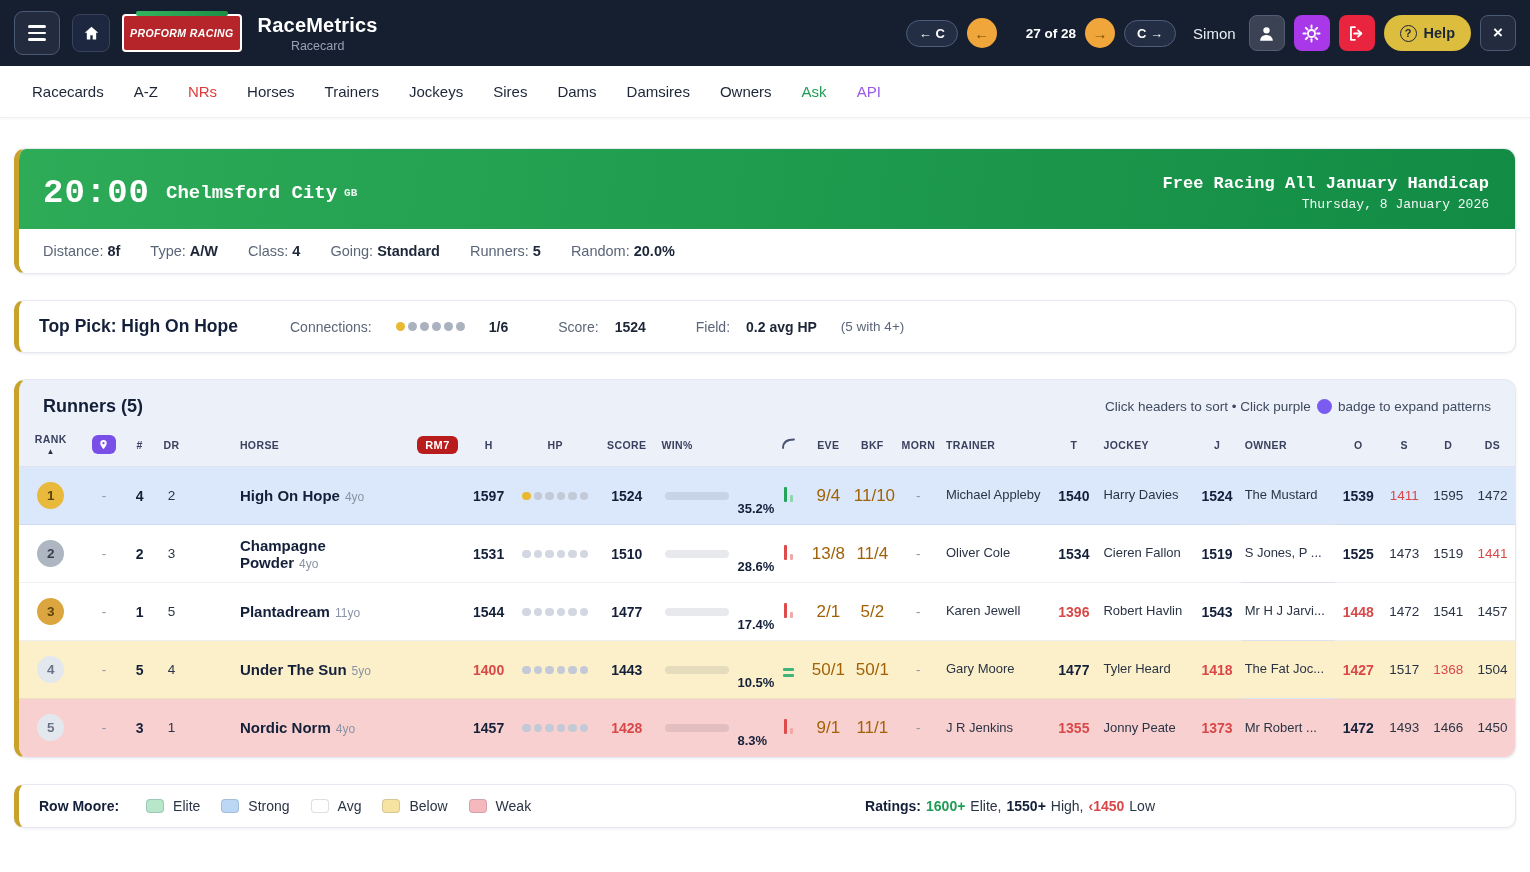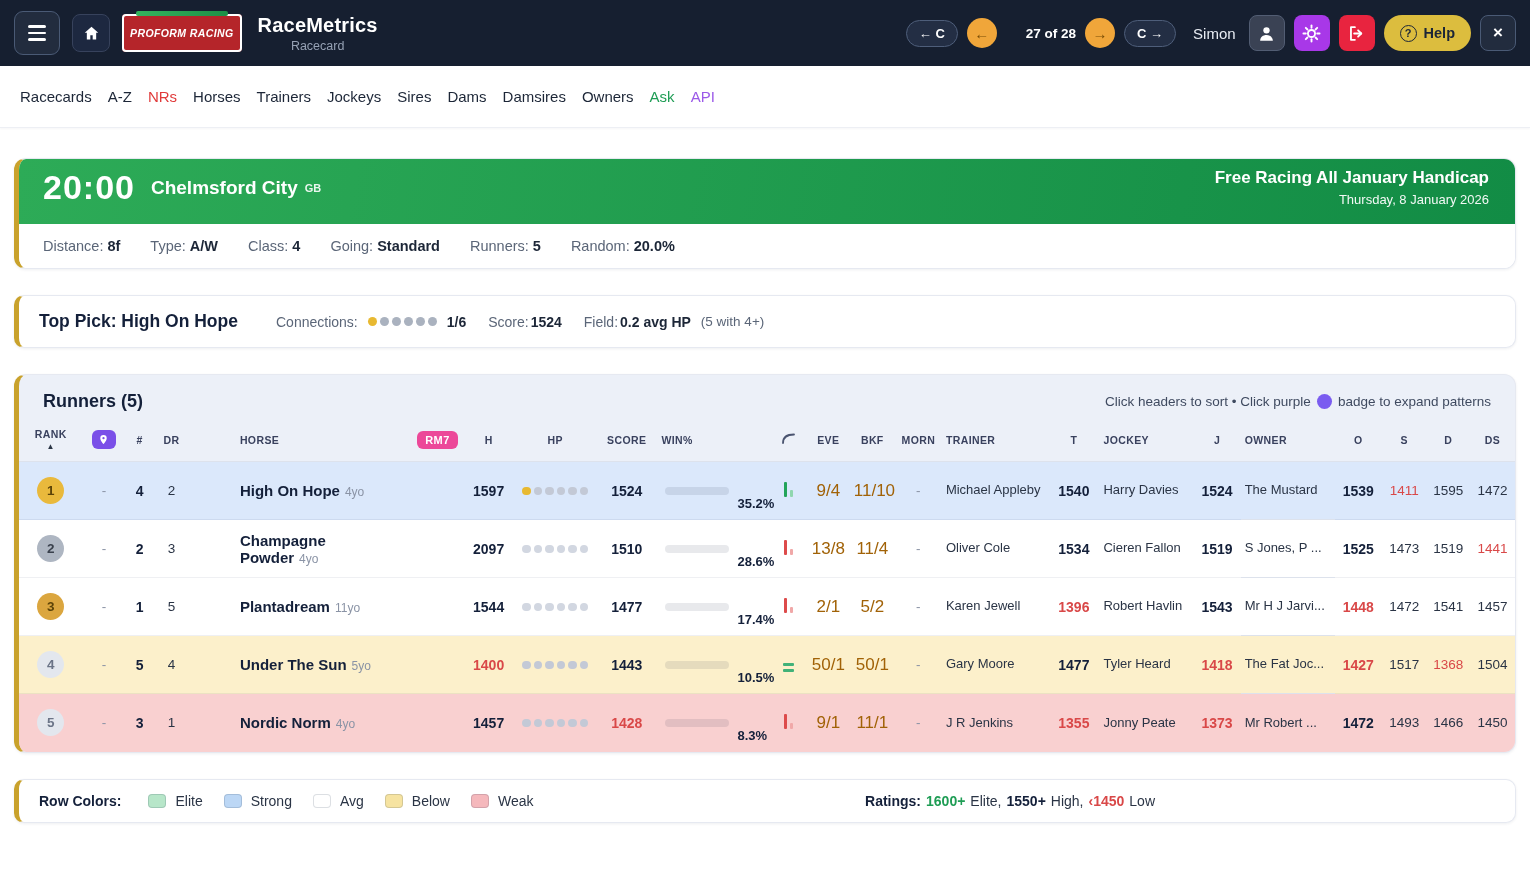--- a/index.html
+++ b/index.html
@@ -63,52 +63,52 @@
     background: #dcbd3e; border-radius: 18px; height: 36px; padding: 0 16px;
     display: flex; align-items: center; gap: 7px; color: #1c2637; font-size: 14.5px; font-weight: bold;
   }
   .help-q {
     width: 17px; height: 17px; border-radius: 50%; border: 1.6px solid #1c2637;
     display: flex; align-items: center; justify-content: center; font-size: 11px; font-weight: bold;
   }
 
   
   .tabs {
-    height: 62px; display: flex; align-items: center; gap: 16px; padding: 0 20px;
+    height: 52px; display: flex; align-items: center; gap: 30px; padding: 0 32px;
     background: #fff; border-bottom: 1px solid #edeff4; box-shadow: 0 1px 2px rgba(20,30,60,.04);
   }
   .tab { font-size: 15px; color: #1c2637; cursor: pointer; white-space: nowrap; }
   .tab-red { color: #e03a3a; }
   .tab-green { color: #1f9d55; }
   .tab-purple { color: #9b59e8; }
 
   
   .content { padding: 0 14px; }
   .card {
     border: 1px solid #e6e9f1; border-left: 5px solid #c9a22c; border-radius: 12px;
     box-shadow: 0 1px 3px rgba(20,30,60,.07); overflow: hidden; background: #fff;
   }
   .race-card { margin-top: 30px; }
   .race-head {
     background: linear-gradient(100deg, #2dab57, #128c45);
-    color: #fff; padding: 9px 26px 17px 24px; display: flex; justify-content: space-between; align-items: flex-start;
+    color: #fff; padding: 25px 26px 17px 24px; display: flex; justify-content: space-between; align-items: flex-start; font-family: Liberation Mono, monospace;
   }
   .race-time { font-size: 34px; font-weight: bold; letter-spacing: 1px; }
   .race-course { font-size: 19px; font-weight: bold; margin-left: 16px; }
   .race-country { font-size: 11px; font-weight: bold; margin-left: 7px; opacity: .9; }
   .race-head-left { display: flex; align-items: center; }
   .race-head-right { text-align: right; }
   .race-title { font-size: 17px; font-weight: bold; }
   .race-date { font-size: 13px; margin-top: 4px; opacity: .95; }
   .race-info { background: #fff; padding: 14px 24px; display: flex; gap: 30px; font-size: 14.5px; }
   .il { color: #5b6678; }
   .iv { font-weight: bold; color: #1c2637; margin-left: 4px; }
 
   
-  .toppick-card { margin-top: 26px; border-radius: 10px; padding: 15px 20px; display: flex; align-items: center; gap: 2px; }
+  .toppick-card { margin-top: 26px; border-radius: 10px; padding: 15px 20px; display: flex; align-items: center; gap: 16px; }
   .tp-title { font-size: 17.5px; font-weight: bold; color: #14203a; margin-right: 36px; }
   .tp-label { color: #5b6678; font-size: 14px; }
   .tp-strong { font-weight: bold; color: #1c2637; font-size: 14px; }
   .tp-note { color: #5b6678; font-size: 13.5px; margin-left: 8px; }
   .dots { display: inline-flex; gap: 3px; align-items: center; margin: 0 8px; }
   .dots i { width: 9px; height: 9px; border-radius: 50%; background: #aab2bf; }
   .dots i.on { background: #e8b931; }
   .gap28 { width: 18px; }
 
   
@@ -123,21 +123,21 @@
     font-size: 10.5px; font-weight: bold; color: #39415e; text-transform: uppercase;
     letter-spacing: .4px; padding: 6px 4px 10px 4px; text-align: center; cursor: pointer;
   }
   thead th.l { text-align: left; }
   .sort-asc { display: block; font-size: 8px; color: #2a3445; margin-top: 2px; }
   .pin-badge {
     width: 24px; height: 19px; border-radius: 6px; background: #7a4fe8;
     display: inline-flex; align-items: center; justify-content: center;
   }
   .rm7-badge {
-    background: #ec4899; color: #fff; border-radius: 6px; padding: 3px 8px;
+    background: #b91c1c; color: #fff; border-radius: 6px; padding: 3px 8px;
     font-size: 11px; font-weight: bold; display: inline-block;
   }
   tbody tr { border-top: 1px solid rgba(30,45,80,.07); }
   tbody td { padding: 8px 4px; text-align: center; font-size: 13.5px; color: #2a3445; height: 58px; vertical-align: middle; }
   tbody td.l { text-align: left; }
   .row-strong { background: #dbe8fb; }
   .row-avg { background: #ffffff; }
   .row-below { background: #fcf0cb; }
   .row-weak { background: #f9d0d0; }
 
@@ -452,21 +452,21 @@
         <tr class="row-avg">
           <td>
               <span class="rk rk2">2</span>
             </td>
           <td><span class="dash">-</span></td>
           <td class="numcell">2</td>
           <td>3</td>
           <td><span class="silk silk2"></span></td>
           <td class="l"><span class="horse-name">Champagne Powder</span><span class="horse-age">4yo</span></td>
           <td></td>
-          <td class="bold14">2097</td>
+          <td class="bold14">1531</td>
           <td><span class="hpdots">
                 <i></i>
                 <i></i>
                 <i></i>
                 <i></i>
                 <i></i>
                 <i></i>
               </span></td>
           <td class="bold14">1510</td>
           <td>
@@ -624,21 +624,21 @@
           <td>1466</td>
           <td>1450</td>
         </tr>
 
       </tbody>
     </table>
   </section>
 
   <section class="card legend-card">
     <div class="legend-left">
-      <span class="legend-title">Row Colors:</span>
+      <span class="legend-title">Row Moore:</span>
       <span class="sw sw0"></span>
         <span>Elite</span>
       <span class="sw sw1"></span>
         <span>Strong</span>
       <span class="sw sw2"></span>
         <span>Avg</span>
       <span class="sw sw3"></span>
         <span>Below</span>
       <span class="sw sw4"></span>
         <span>Weak</span>

